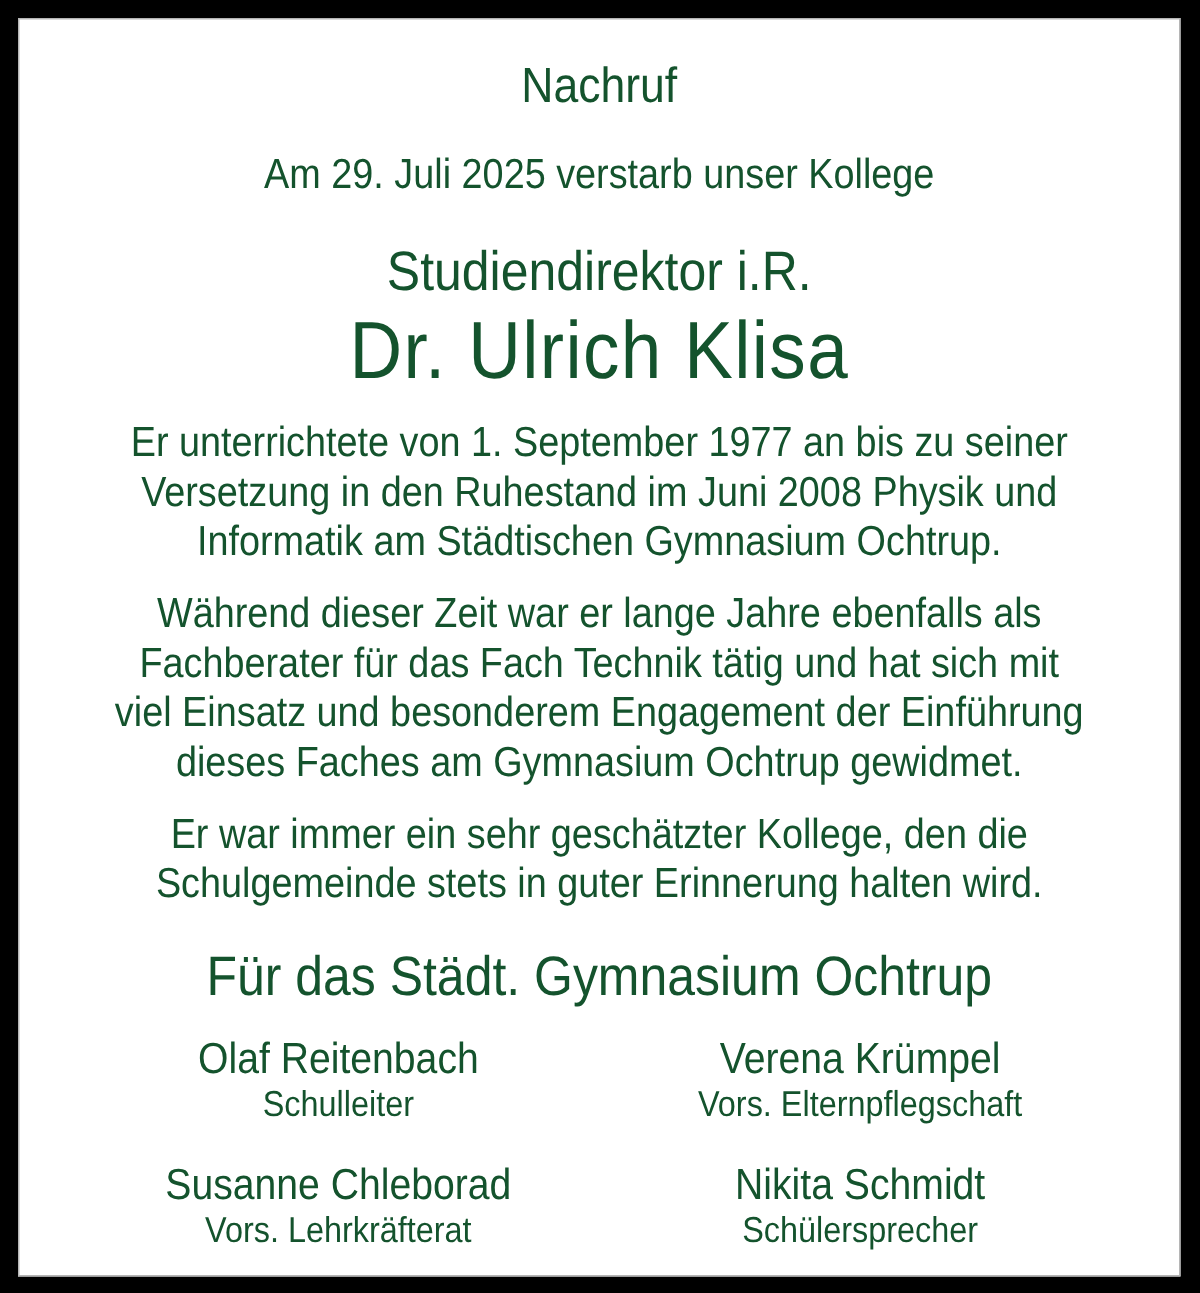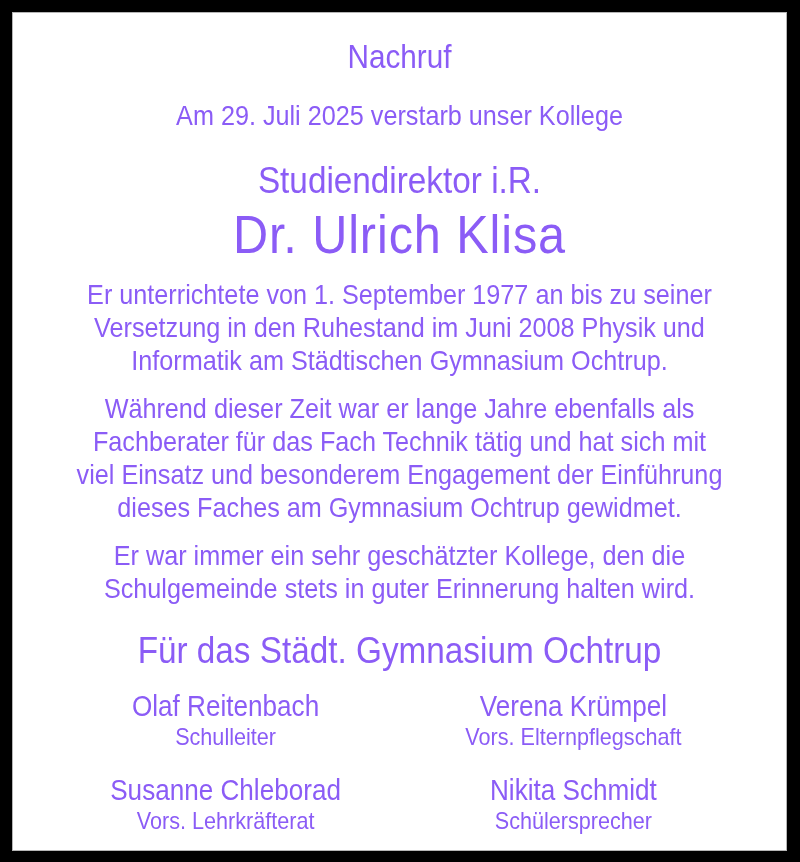--- a/index.html
+++ b/index.html
@@ -16,21 +16,21 @@
     padding: 12px 13px 11px 12px;
     font-family: "Liberation Sans", "DejaVu Sans", sans-serif;
     overflow: hidden;
   }
   .sheet {
     width: 100%;
     height: 100%;
     background: #fff;
     box-sizing: border-box;
     border: 1px solid #b5b5b5;
-    color: #8b5cf6;
+    color: #14532d;
     overflow: hidden;
   }
   
   .content {
     transform: scaleX(0.9);
     transform-origin: 50% 0;
     text-align: center;
     padding-top: 16px;
   }
   .title {

